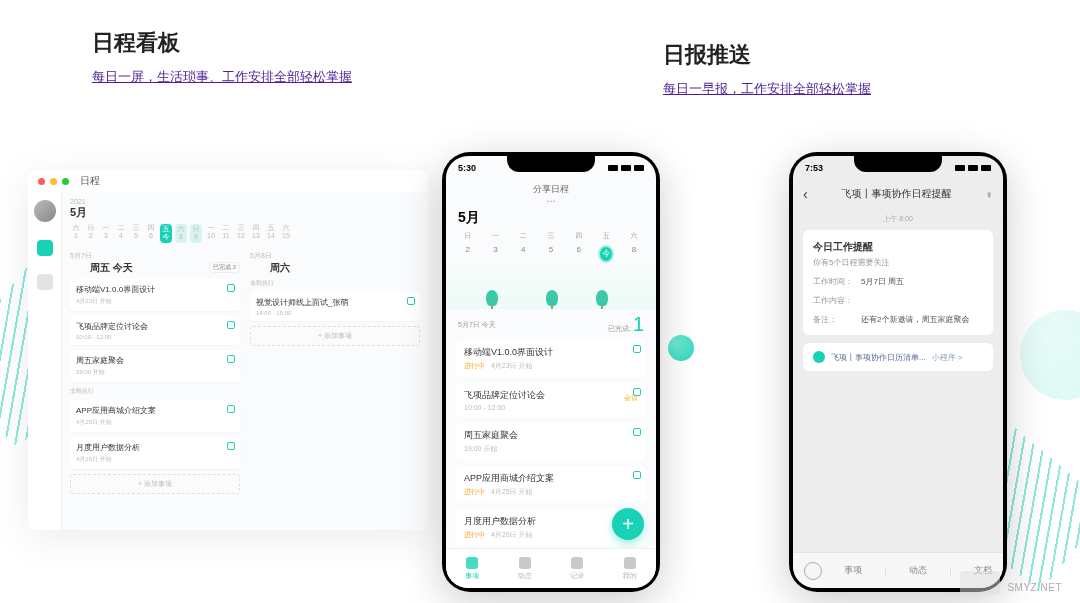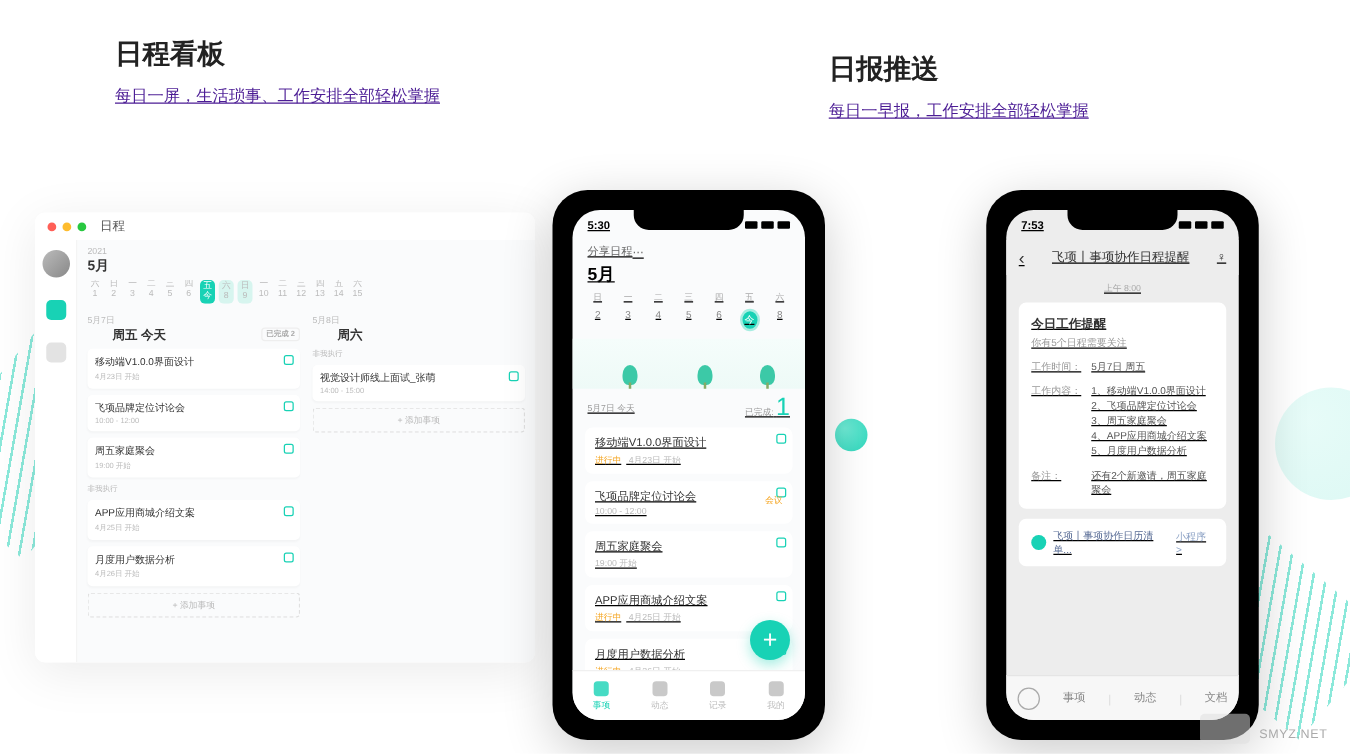--- a/index.html
+++ b/index.html
@@ -39,30 +39,30 @@
 .day-name { font-size: 10px; font-weight: 600; color: #333; margin-bottom: 4px; display: flex; justify-content: space-between; align-items: center; margin-left: 20px; }
 .done-tag { font-size: 6px; color: #aaa; border: 1px solid #eee; border-radius: 3px; padding: 0 3px; }
 .card { background: #fff; border-radius: 4px; padding: 5px 6px; margin-bottom: 5px; box-shadow: 0 1px 2px rgba(0,0,0,.03); position: relative; }
 .card-title { font-size: 8px; color: #333; }
 .card-sub { font-size: 6px; color: #bbb; margin-top: 2px; }
 .check { position: absolute; right: 5px; top: 5px; width: 8px; height: 8px; border: 1px solid #18d2b5; border-radius: 2px; }
 .section-label { font-size: 6px; color: #bbb; margin: 4px 0; }
 .add-row { border: 1px dashed #e0e0e0; text-align: center; padding: 4px; font-size: 7px; color: #bbb; border-radius: 3px; }
 
 
-.phone { position: absolute; width: 218px; height: 440px; border-radius: 28px; background: #000; padding: 16px; box-shadow: 0 10px 40px rgba(0,0,0,.2); text-decoration: underline; }
+.phone { position: absolute; width: 218px; height: 440px; border-radius: 28px; background: #000; padding: 4px; box-shadow: 0 10px 40px rgba(0,0,0,.2); }
 .phone-screen { width: 100%; height: 100%; background: #fafbfc; border-radius: 22px; overflow: hidden; position: relative; }
 .notch { position: absolute; top: 0; left: 50%; transform: translateX(-50%); width: 88px; height: 16px; background: #000; border-radius: 0 0 12px 12px; z-index: 5; }
 .statusbar { height: 24px; display: flex; justify-content: space-between; align-items: center; padding: 0 12px; font-size: 9px; font-weight: 600; }
 .sb-icons { display: flex; gap: 3px; align-items: center; }
 .sb-icons span { display: inline-block; width: 10px; height: 6px; background: #000; border-radius: 1px; }
 .phone1 { left: 442px; top: 152px; }
 .phone2 { left: 789px; top: 152px; }
 
-.p1-head { display: flex; align-items: center; padding: 3px 12px; font-size: 9px; color: #666; }
+.p1-head { display: flex; align-items: center; padding: 3px 12px; font-size: 9px; color: #666; flex-direction: column; }
 .p1-month { display: flex; align-items: baseline; gap: 8px; padding: 0 12px; }
 .p1-month b { font-size: 14px; }
 .p1-week { display: flex; justify-content: space-around; padding: 4px 8px; font-size: 7px; color: #aaa; }
 .p1-days { display: flex; justify-content: space-around; padding: 0 8px 6px; font-size: 8px; }
 .p1-days span { width: 16px; text-align: center; color: #888; }
 .p1-today { background: #18d2b5; border: 2px solid #a7ede1; color: #fff !important; border-radius: 50%; line-height: 14px; }
 .p1-scene { height: 40px; background: linear-gradient(#f5fdfb, #eefaf7); position: relative; }
 .tree { position: absolute; bottom: 3px; width: 12px; height: 16px; background: #3cc9a7; border-radius: 50% 50% 40% 40%; }
 .tree::after { content:""; position:absolute; bottom:-3px; left:5px; width:2px; height:5px; background:#8a6; }
 .p1-info { display: flex; justify-content: space-between; padding: 4px 12px; font-size: 7px; color: #999; align-items: center; }
@@ -373,27 +373,20 @@
     <div class="p2-time">上午 8:00</div>
     <div class="p2-msg">
       <div class="p2-msg-title">今日工作提醒</div>
       <div class="p2-msg-sub">你有5个日程需要关注</div>
       <div class="p2-row">
           <div class="p2-label">工作时间：</div>
           <div>5月7日 周五</div>
         </div>
       <div class="p2-row">
           <div class="p2-label">工作内容：</div>
-          <div class="p2-list" id="p2content">
-            <div>1、移动端V1.0.0界面设计</div>
-            <div>2、飞项品牌定位讨论会</div>
-            <div>3、周五家庭聚会</div>
-            <div>4、APP应用商城介绍文案</div>
-            <div>5、月度用户数据分析</div>
-          </div>
         </div>
       <div class="p2-row">
           <div class="p2-label">备注：</div>
           <div>还有2个新邀请，周五家庭聚会</div>
         </div>
     </div>
     <div class="p2-link">
       <div class="mini-icon"></div>
       <span>飞项丨事项协作日历清单...</span>
       <span style="color:#8aa0c4">小程序 &gt;</span>

